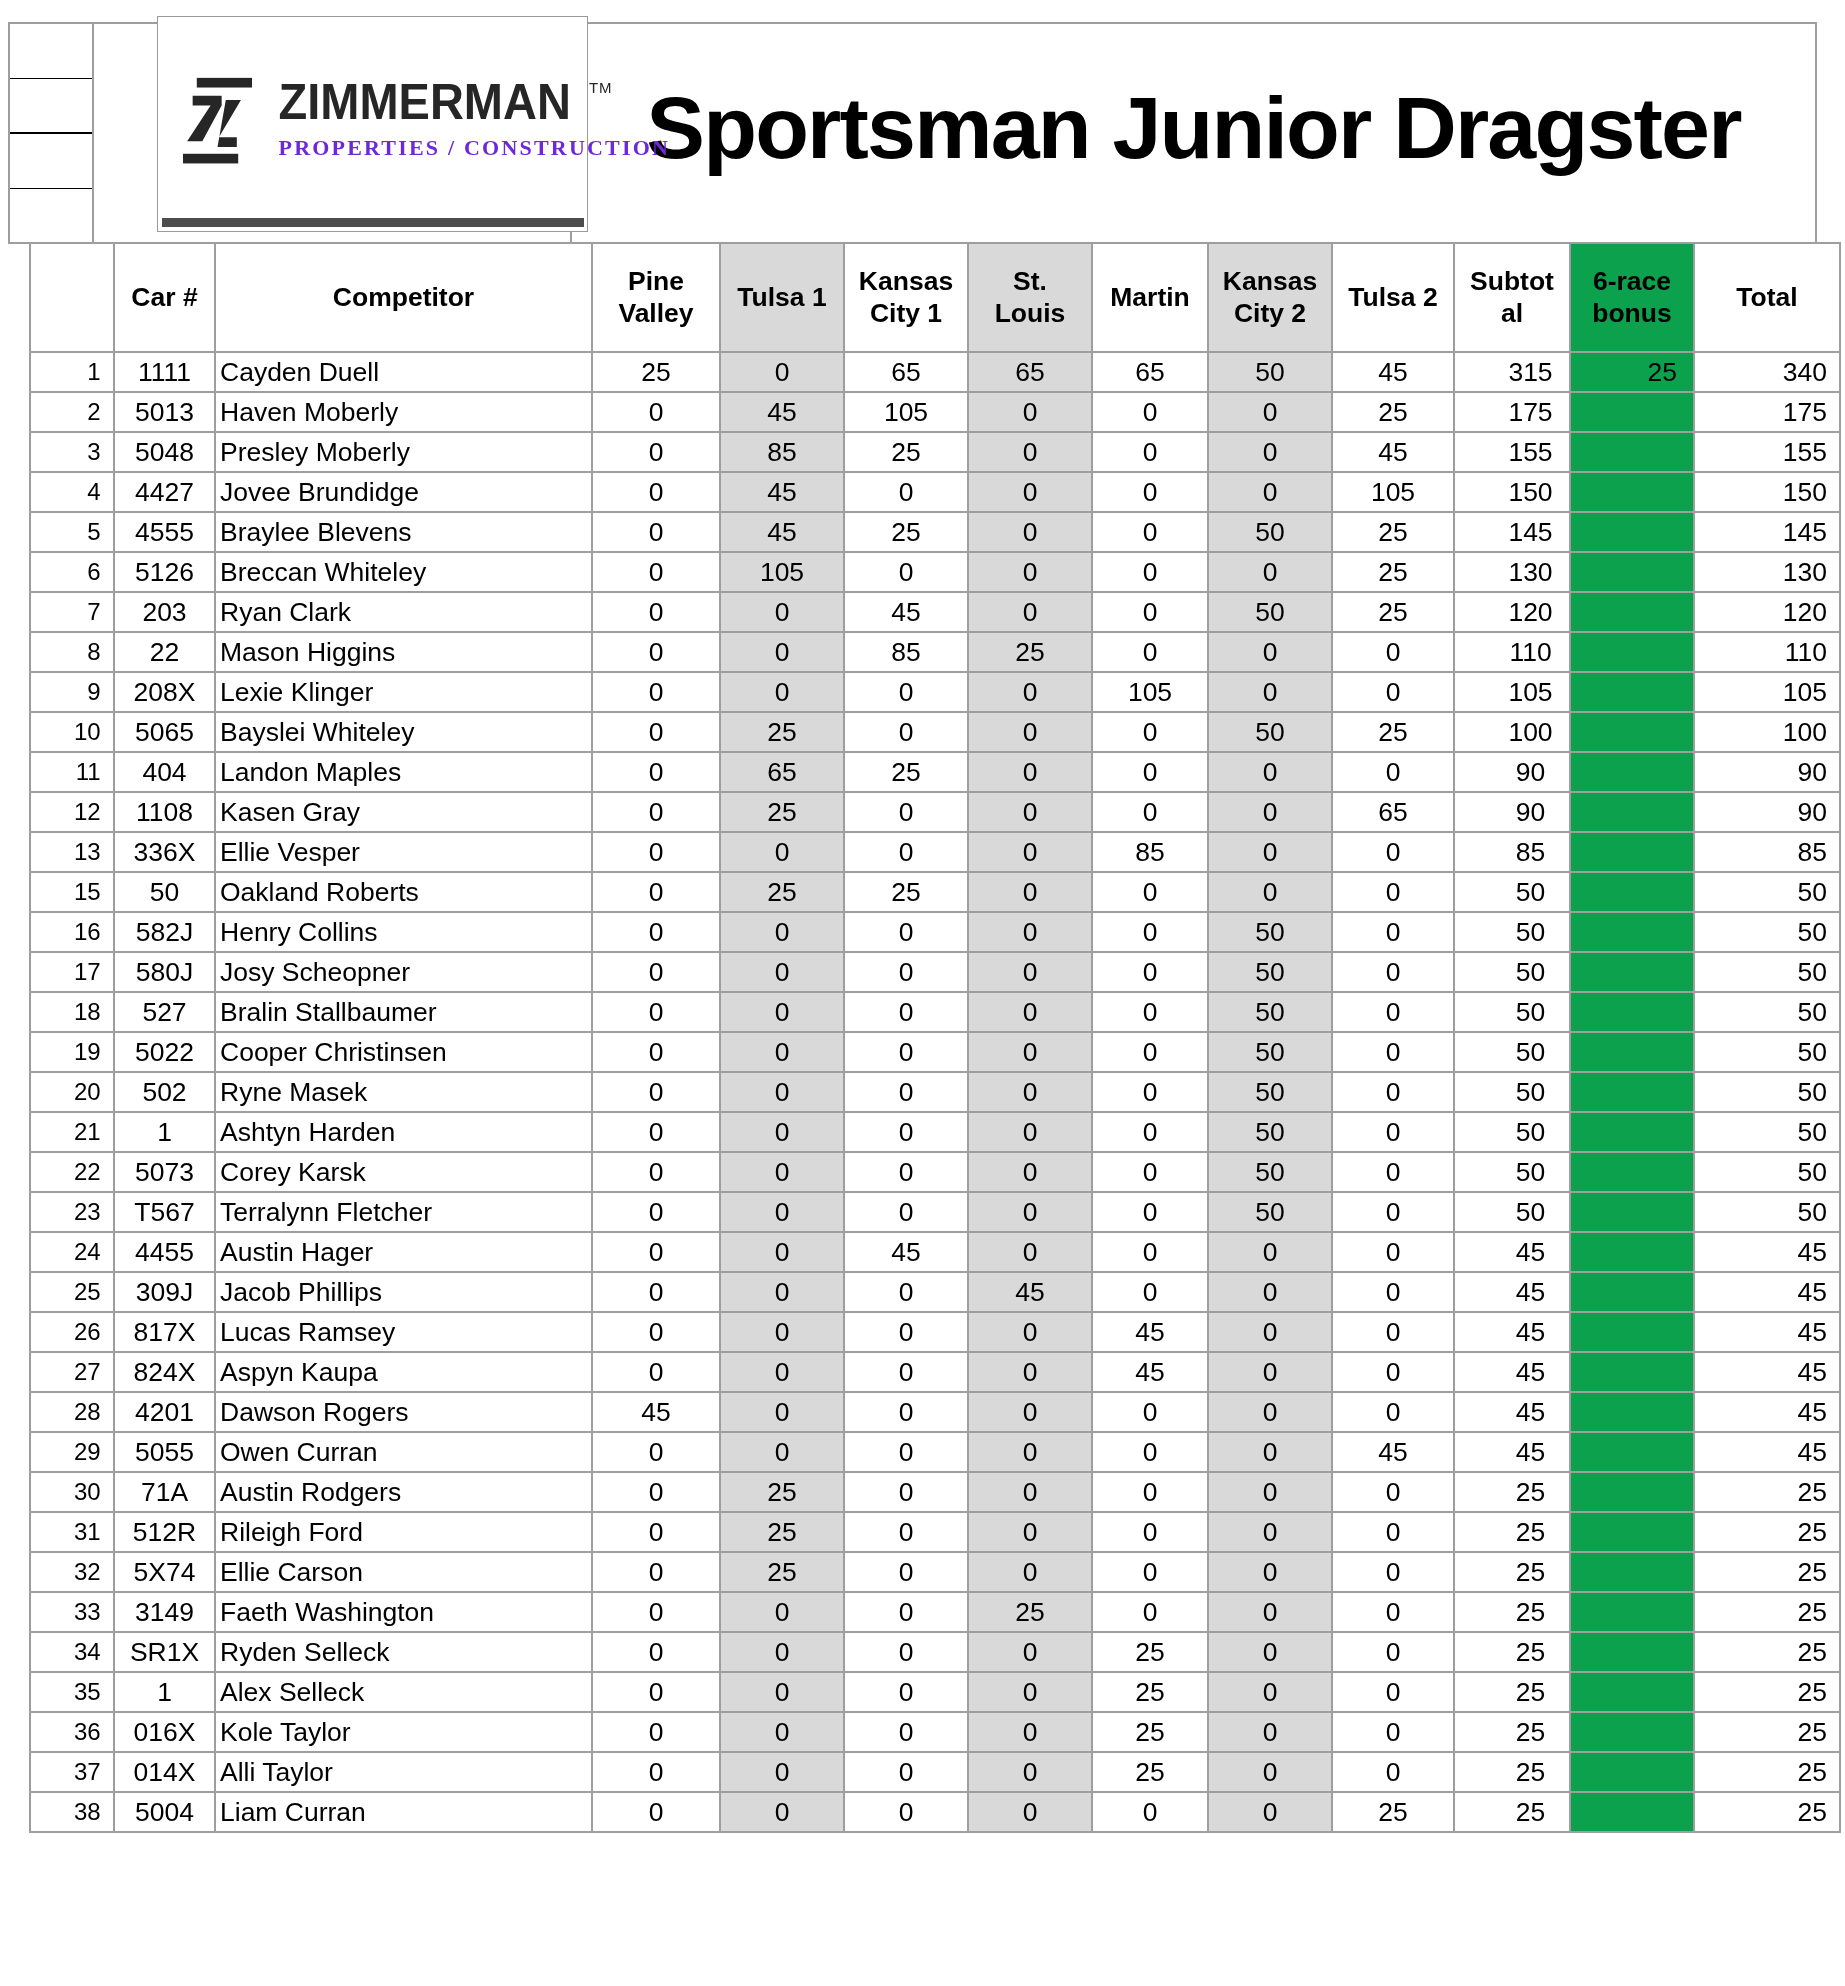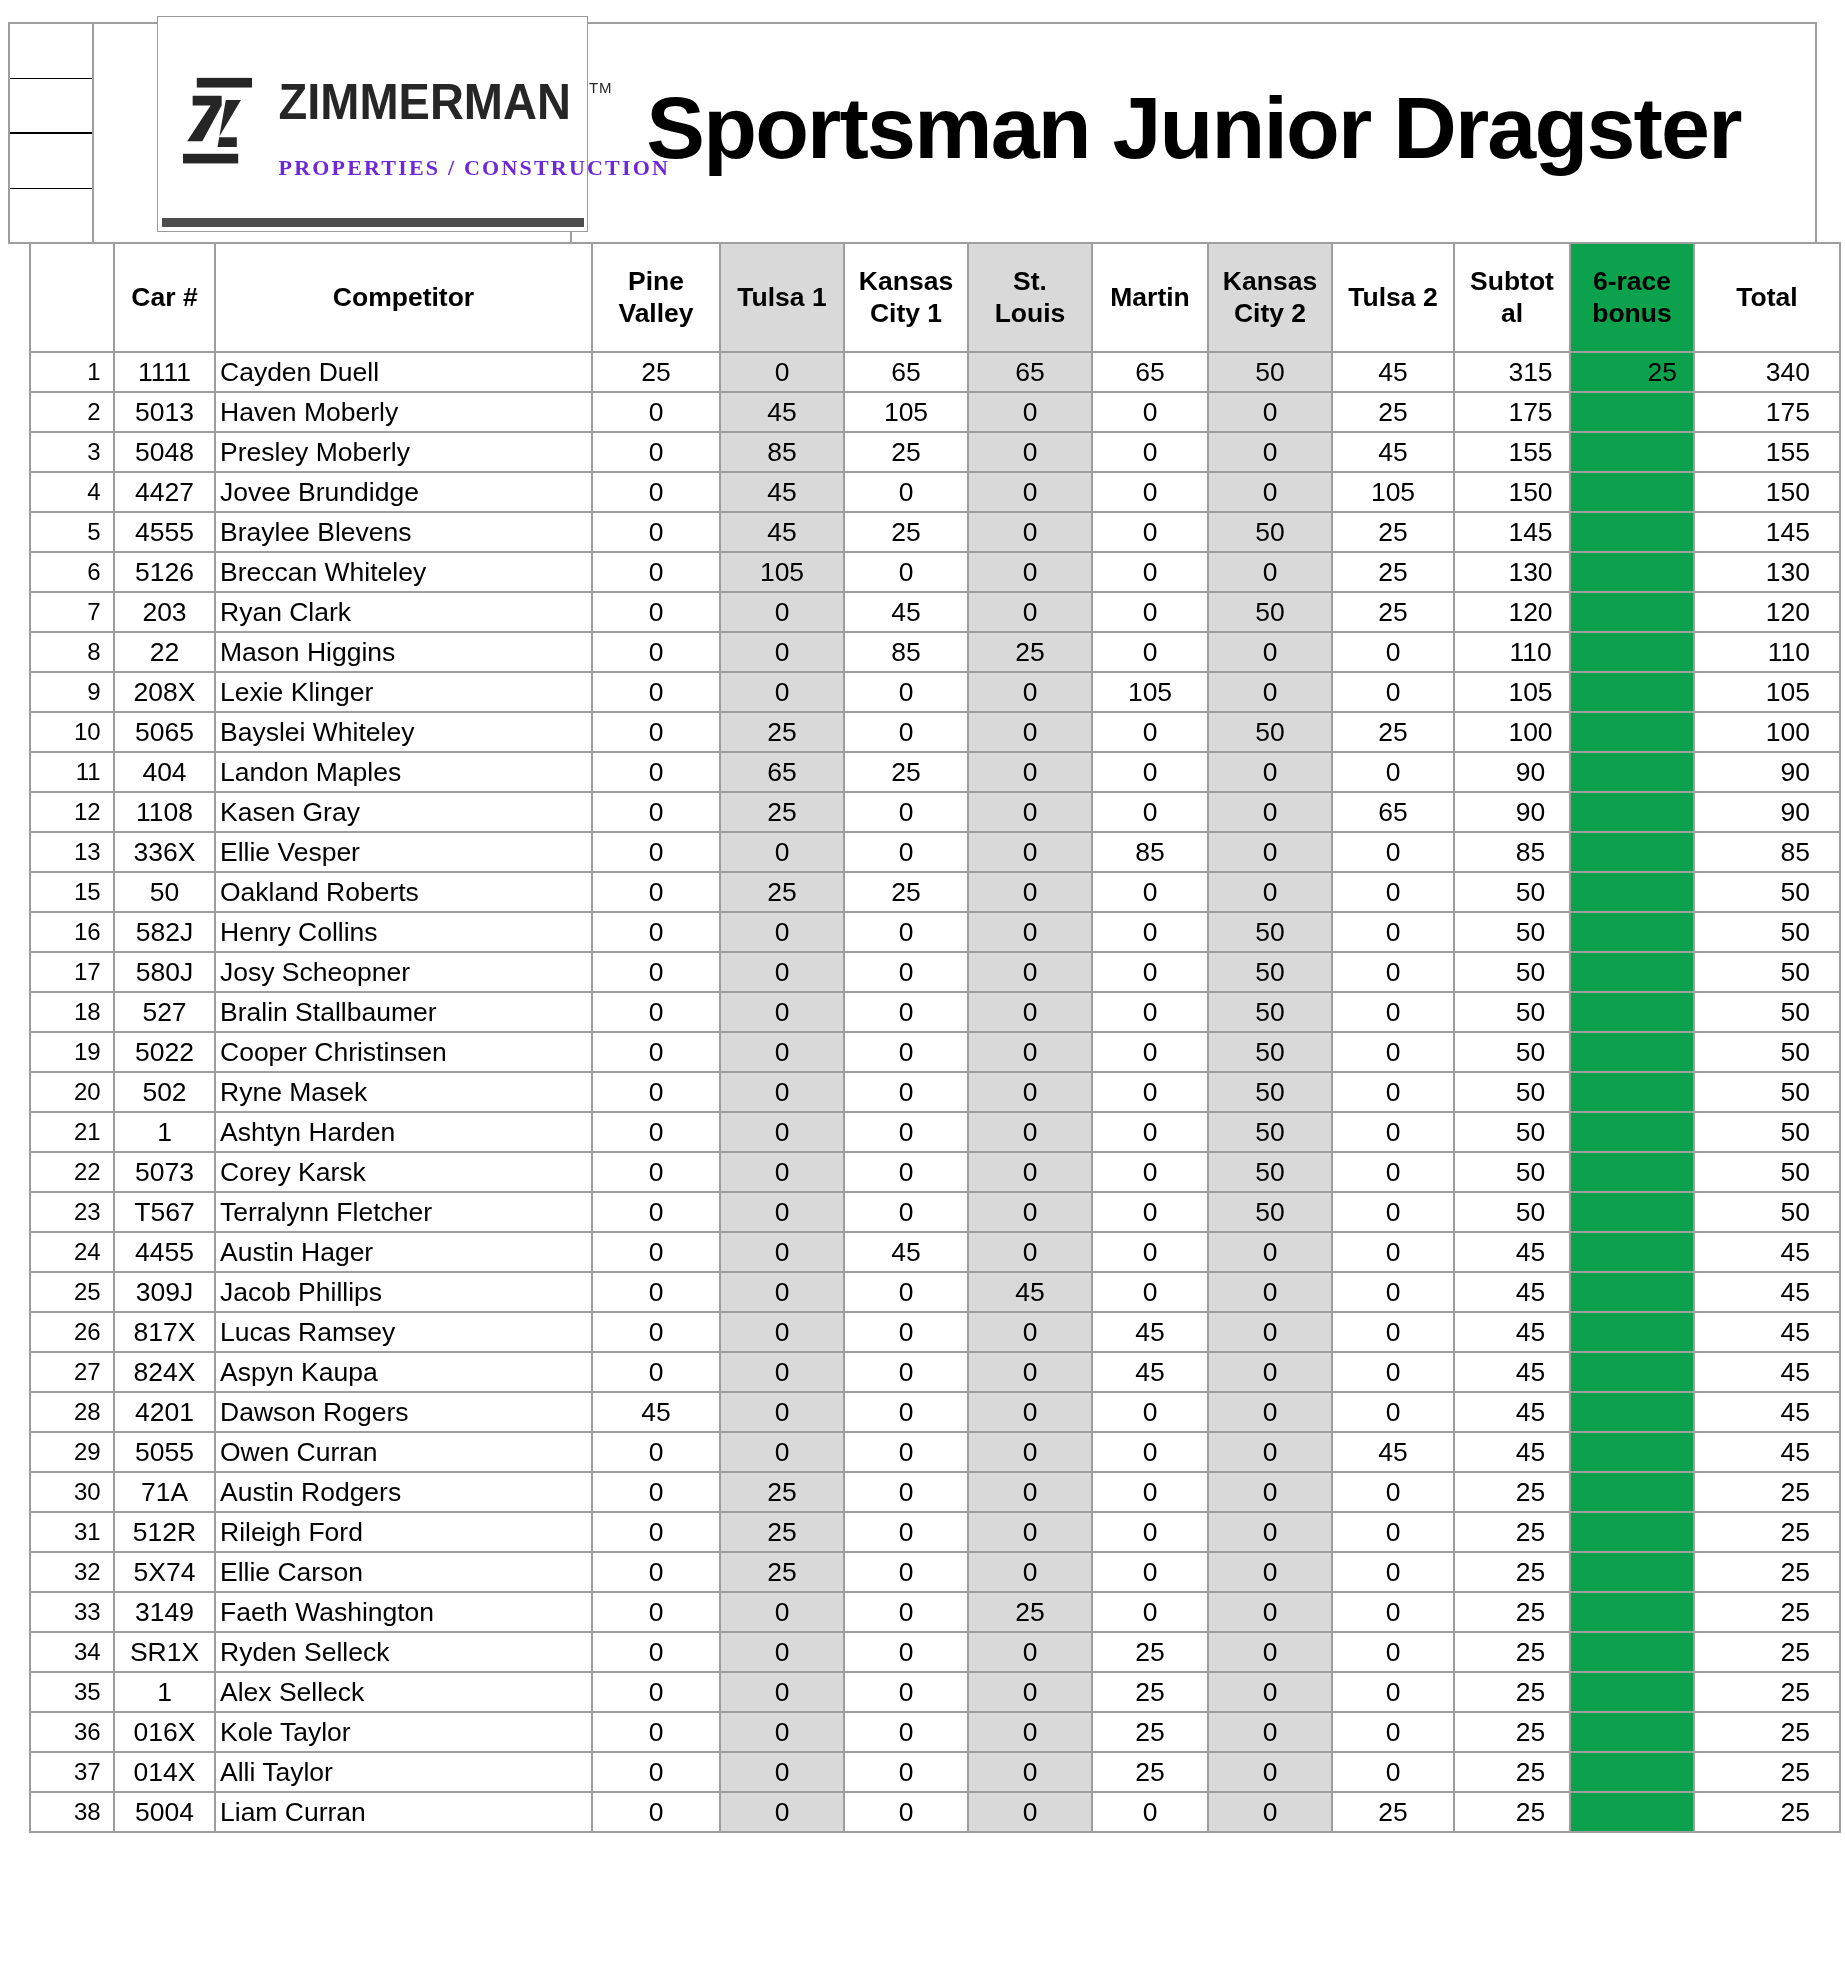--- a/index.html
+++ b/index.html
@@ -23,21 +23,21 @@
     transform:translateY(-5.3px);
   }
   
   .logo-box{
     position:absolute;left:157px;top:16px;width:431px;height:216px;
     background:#fff;border:1.8px solid #9a9a9a;box-sizing:border-box;z-index:5;
   }
   .logo-shadow{position:absolute;left:3.5px;right:3.5px;bottom:4.4px;height:8.8px;background:#4d4d4d;}
   .logo-inner{position:absolute;left:25px;top:60px;display:flex;align-items:flex-start;}
   .zmark{width:69px;height:88px;margin-right:26.5px;}
-  .logo-text{display:flex;flex-direction:column;gap:20px;}
+  .logo-text{display:flex;flex-direction:column;}
   .brand-line{display:flex;align-items:flex-start;}
   .brand{
     font-size:47px;font-weight:900;letter-spacing:0px;color:#262626;line-height:1;
     transform:scaleY(1.05);transform-origin:top left;
   }
   .tm{font-size:15px;font-weight:normal;color:#262626;margin-left:18px;margin-top:1.8px;letter-spacing:0.9px;}
   .tagline{
     font-family:"Liberation Serif", serif;font-size:22px;font-weight:600;
     letter-spacing:2.2px;color:#6d28d9;margin-top:10.6px;white-space:nowrap;
   }
@@ -56,21 +56,21 @@
   th.h-subtotal{padding:0 5.3px;overflow-wrap:anywhere;word-break:break-word;}
   th.h-bonus{background:#0ca24d;}
   .shade{background:#d9d9d9 !important;}
   th.h-bonus{background:#0ca24d !important;}
   td.c-rank{font-size:24px;text-align:right;padding-right:12.4px;background:#fff;}
   td.c-car{text-align:center;}
   td.c-name{text-align:left;padding-left:4px;}
   td.c-num{text-align:center;}
   td.c-sub{text-align:center;padding-left:38px;}
   td.c-bonus{background:#0ca24d !important;text-align:right;padding-right:16px;}
-  td.c-total{text-align:right;padding-right:29px;}
+  td.c-total{text-align:right;padding-right:12px;}
 </style>
 </head>
 <body>
 
 <div class="topband">
   <div class="tb-rownum">
     <div class="mini"></div>
     <div class="mini thick"></div>
     <div class="mini"></div>
     <div class="mini"></div>

